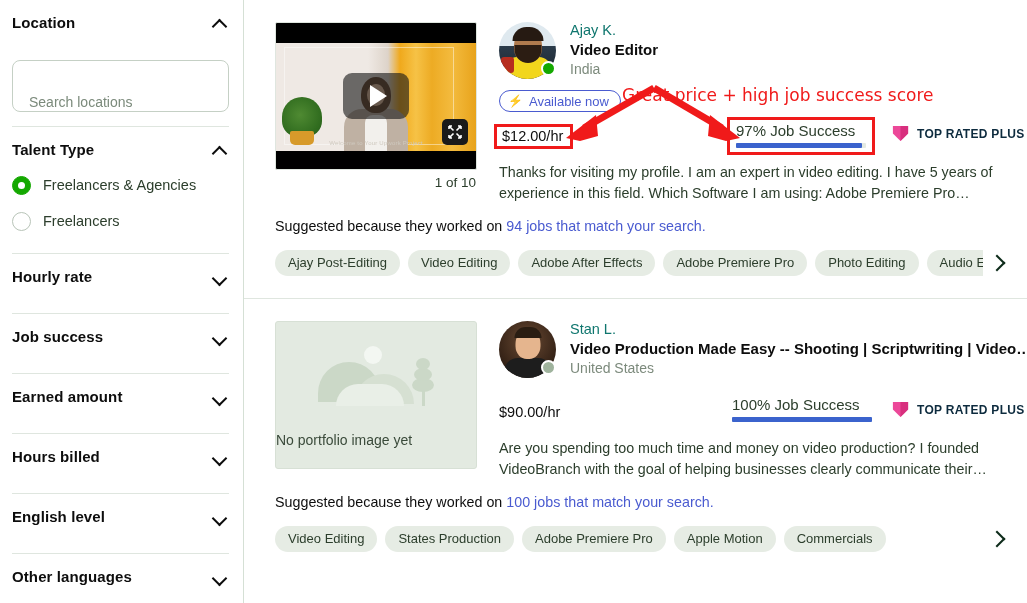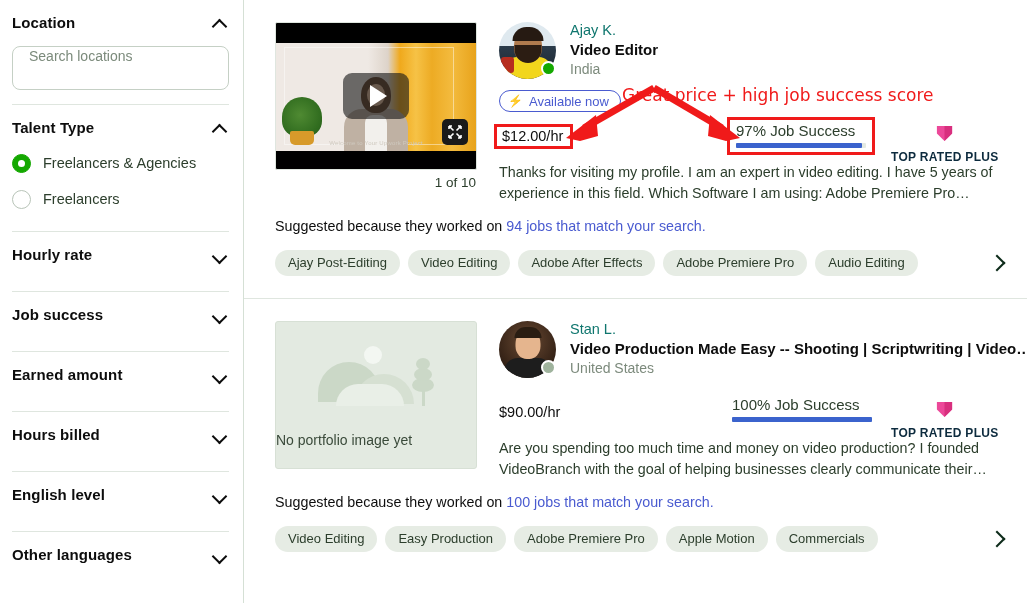--- a/index.html
+++ b/index.html
@@ -29,24 +29,24 @@
   .chev { width: 18px; height: 18px; display: inline-block; position: relative; }
   .chev::before {
     content: ""; position: absolute; left: 3px; top: 5px;
     width: 9px; height: 9px;
     border-right: 2px solid #0d0d0d; border-bottom: 2px solid #0d0d0d;
     transform: rotate(45deg);
   }
   .chev.up::before { top: 8px; transform: rotate(-135deg); }
 
   .search-box {
-    height: 44px; width: 100%;
+    height: 52px; width: 100%;
     border: 1px solid #c5d0c5; border-radius: 8px;
-    display: flex; align-items: flex-start;
-    padding: 0 14px; margin-top: 6px;
+    display: flex; align-items: flex-end;
+    padding: 0 14px; margin-top: 20px;
     background: #fff;
   }
   .search-box input {
     border: 0; outline: 0; width: 100%;
     font-size: 14px; font-family: "Liberation Sans", sans-serif;
     color: #2c3e2c; background: transparent;
   }
   .search-box input::placeholder { color: #7b8a7b; }
 
   .hr { height: 1px; background: #dfe6df; margin: 14px 0 0 0; }
@@ -254,21 +254,21 @@
   }
   .rate { font-size: 14.5px; color: #0d0d0d; }
   .rate.boxed {
     border: 3px solid #f01a1a; padding: 1px 7px 2px 5px; margin-left: -5px;
   }
   .jsbox { position: absolute; left: 233px; top: -1px; width: 140px; }
   .jsbox.boxed { border: 3px solid #f01a1a; padding: 2px 6px 4px 6px; left: 228px; top: -4px; width: 148px; }
   .jslabel { font-size: 15px; color: #2c3e2c; white-space: nowrap; }
   .jsbar { height: 5px; background: #e4eae2; margin-top: 4px; border-radius: 1px; }
   .jsfill { height: 5px; background: #3b63cd; border-radius: 1px; }
-  .trp { position: absolute; left: 392px; top: 3px; display: flex; align-items: center; gap: 7px; flex-direction: column; }
+  .trp { position: absolute; left: 392px; top: 3px; display: flex; align-items: center; gap: 7px; }
   .trp-text { font-size: 12px; font-weight: 700; color: #0d2b3e; letter-spacing: .3px; }
 
   .desc {
     font-size: 14.3px; color: #2c3e2c; line-height: 21px; margin-top: 11px;
     max-width: 500px;
   }
 
   .suggest {
     font-size: 14.3px; color: #0d0d0d; padding: 0 0 0 31px; margin-top: 14px;
   }
@@ -457,20 +457,21 @@
       <div class="suggest">
         <span>Suggested because they worked on </span><a href="#">94 jobs that match your search.</a>
       </div>
 
       <div class="tags">
         <div class="tags-clip" id="tags0">
             <span class="tag">Ajay Post-Editing</span>
             <span class="tag">Video Editing</span>
             <span class="tag">Adobe After Effects</span>
             <span class="tag">Adobe Premiere Pro</span>
+            <span class="tag">Photo Editing</span>
             <span class="tag">Audio Editing</span>
           </div>
         <div class="tags-fade"></div>
         <span class="tag-next"></span>
       </div>
 
       <div style="height:22px"></div>
       <div class="card-sep"></div>
     </article>
 
@@ -530,21 +531,21 @@
         </div>
       </div>
 
       <div class="suggest">
         <span>Suggested because they worked on </span><a href="#">100 jobs that match your search.</a>
       </div>
 
       <div class="tags">
         <div class="tags-clip" id="tags1">
             <span class="tag">Video Editing</span>
-            <span class="tag">Easy Production</span>
+            <span class="tag">States Production</span>
             <span class="tag">Adobe Premiere Pro</span>
             <span class="tag">Apple Motion</span>
             <span class="tag">Commercials</span>
           </div>
         <div class="tags-fade"></div>
         <span class="tag-next"></span>
       </div>
     </article>
 
     <div class="annot-text" id="annotLabel" style="left:378px; top:85px;">Great price + high job success score</div>

